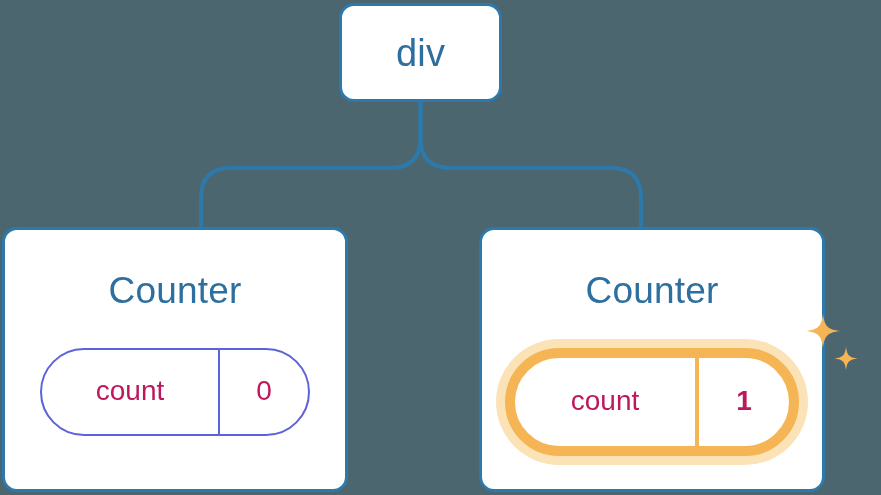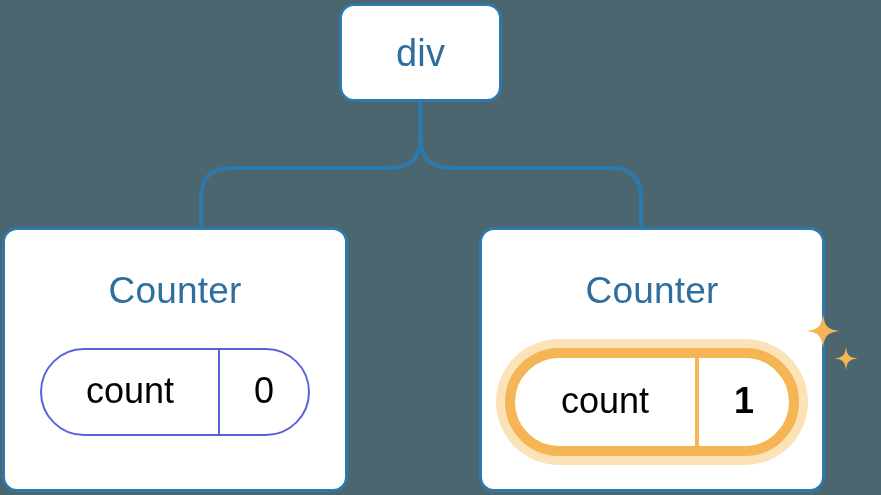--- a/index.html
+++ b/index.html
@@ -83,22 +83,22 @@
     height: 88px;
     border: 2px solid #5c63d8;
     border-radius: 999px;
     box-sizing: border-box;
     background: #ffffff;
   }
   .pill-key, .pill-val {
     display: flex;
     align-items: center;
     justify-content: center;
-    font-size: 36px;
-    color: #000000;
+    font-size: 28px;
+    color: #be185d;
     font-weight: 400;
     line-height: 1;
     user-select: none;
   }
   .pill-key {
     width: 176px;
     padding-bottom: 3px;
   }
   .pill-val {
     width: 88px;

